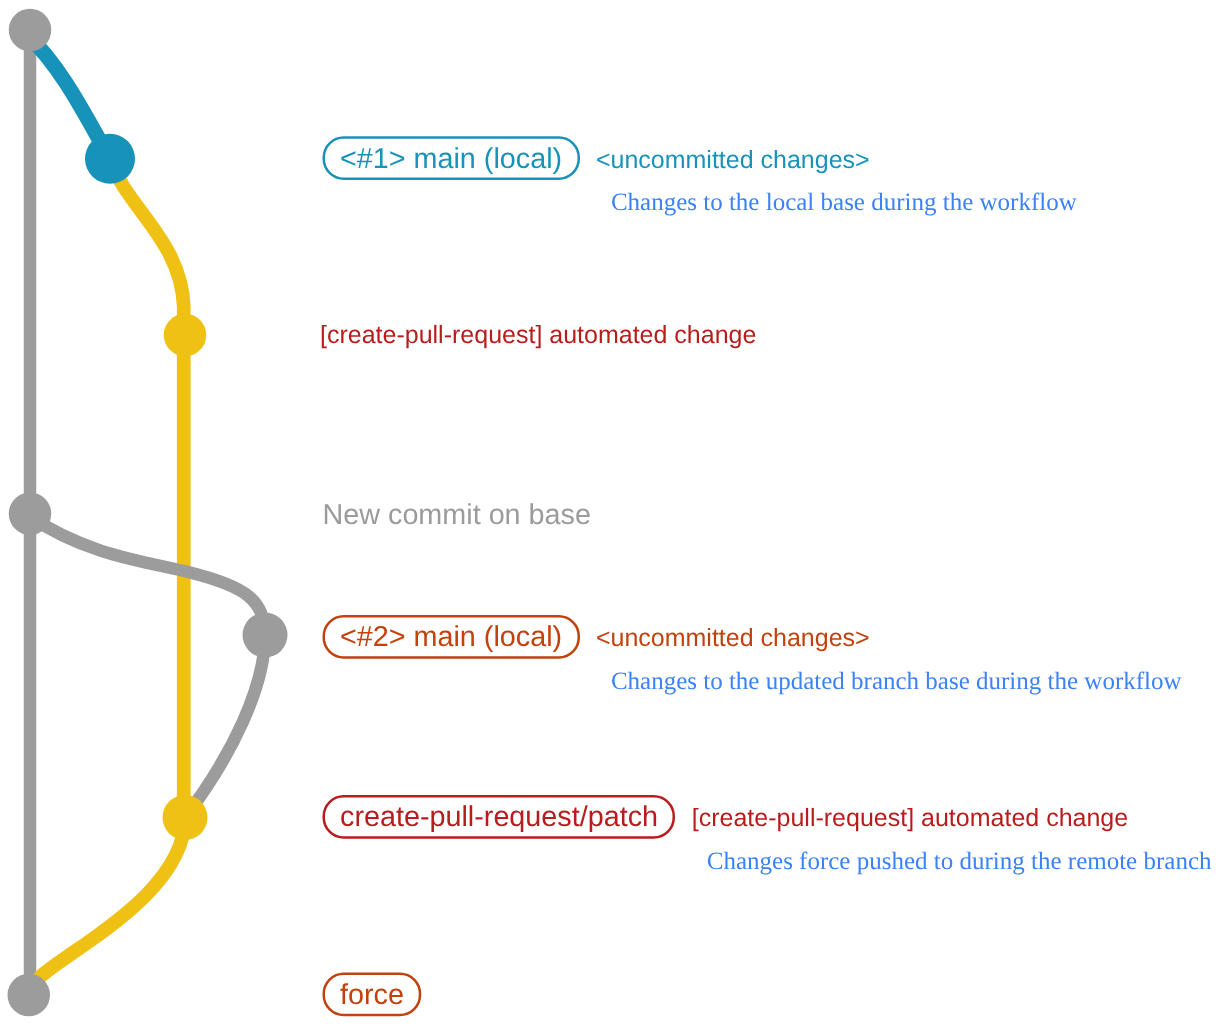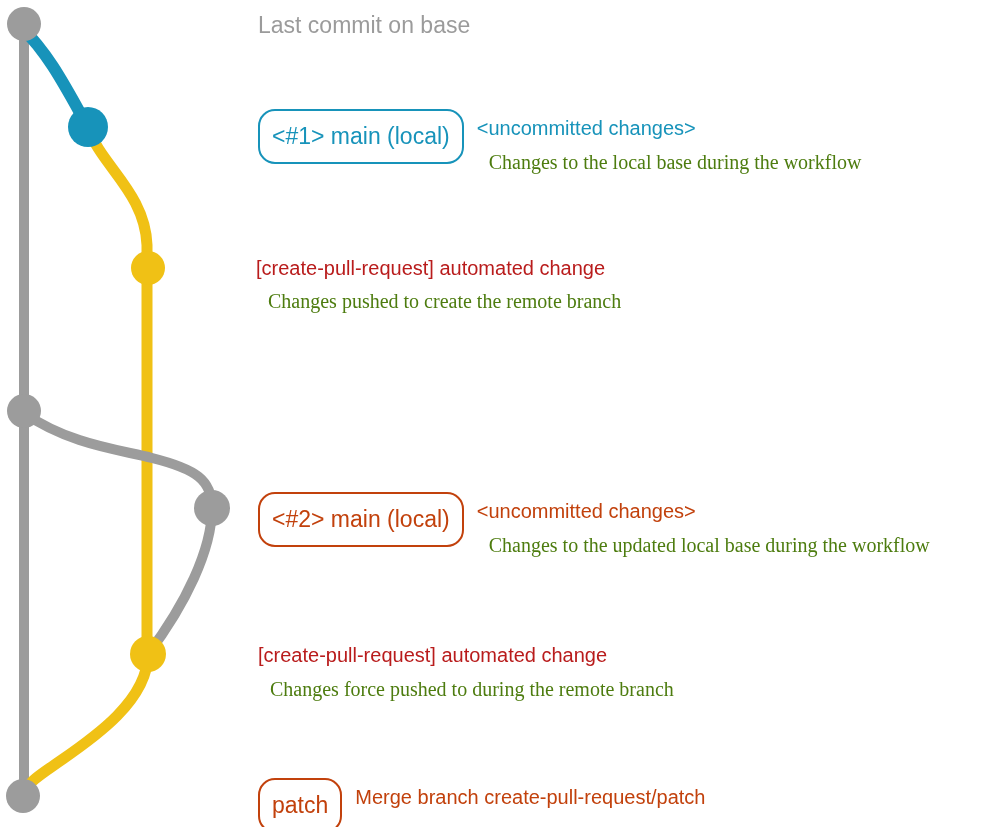--- a/index.html
+++ b/index.html
@@ -23,32 +23,32 @@
     white-space: nowrap;
   }
   .row {
     position: absolute;
     display: flex; align-items: flex-start; gap: 13px;
     white-space: nowrap;
   }
   .badge {
     display: inline-block;
     font-size: 23px; line-height: 29px;
-    padding: 11px 12px;
+    padding: 1px 12px;
     border: 2px solid currentColor;
     border-radius: 17px;
     white-space: nowrap;
   }
   .title { font-size: 20px; line-height: 39px; display: block; }
   .title.solo { line-height: 28px; }
   .desc {
     display: block;
     font-family: "Liberation Serif", serif;
     font-size: 20px; line-height: 24px;
-    color: #4d7c0f;
+    color: #3b82f6;
     margin: 2px 0 0 12px;
   }
   .c-blue   { color: #1793ba; }
   .c-yellow { color: #b91c1c; }
   .c-gray   { color: #c2410c; }
 </style>
 </head>
 <body>
 
 <div class="stage">
@@ -67,51 +67,50 @@
 
     <circle cx="24" cy="24" r="17" fill="#9c9c9c"></circle>
     <circle cx="88" cy="127" r="20" fill="#1793ba"></circle>
     <circle cx="148" cy="268" r="17" fill="#f0c115"></circle>
     <circle cx="24" cy="411" r="17" fill="#9c9c9c"></circle>
     <circle cx="212" cy="508" r="18" fill="#9c9c9c"></circle>
     <circle cx="148" cy="654" r="18" fill="#f0c115"></circle>
     <circle cx="23" cy="796" r="17" fill="#9c9c9c"></circle>
   </svg>
 
-  <div class="heading" style="left:258px; top:11px;">Last commit on base</div>
 
   <div class="row" style="left:258px; top:109px;">
     <span class="badge c-blue">&lt;#1&gt; main (local)</span>
     <span>
       <span class="title c-blue">&lt;uncommitted changes&gt;</span>
       <span class="desc">Changes to the local base during the workflow</span>
     </span>
   </div>
 
   <div class="row" style="left:256px; top:254px;">
     <span>
       <span class="title solo c-yellow">[create-pull-request] automated change</span>
-      <span class="desc" style="margin-top:7px;">Changes pushed to create the remote branch</span>
     </span>
   </div>
 
+  <div class="heading" style="left:258px; top:397px;">New commit on base</div>
 
   <div class="row" style="left:258px; top:492px;">
     <span class="badge c-gray">&lt;#2&gt; main (local)</span>
     <span>
       <span class="title c-gray">&lt;uncommitted changes&gt;</span>
-      <span class="desc">Changes to the updated local base during the workflow</span>
+      <span class="desc">Changes to the updated branch base during the workflow</span>
     </span>
   </div>
 
   <div class="row" style="left:258px; top:636px;">
+    <span class="badge c-yellow">create-pull-request/patch</span>
     <span>
       <span class="title c-yellow">[create-pull-request] automated change</span>
       <span class="desc">Changes force pushed to during the remote branch</span>
     </span>
   </div>
 
   <div class="row" style="left:258px; top:778px;">
-    <span class="badge c-gray">patch</span>
-    <span class="title c-gray">Merge branch create-pull-request/patch</span>
+    <span class="badge c-gray">force</span>
   </div>
 
 </div>
 
 </body></html>

